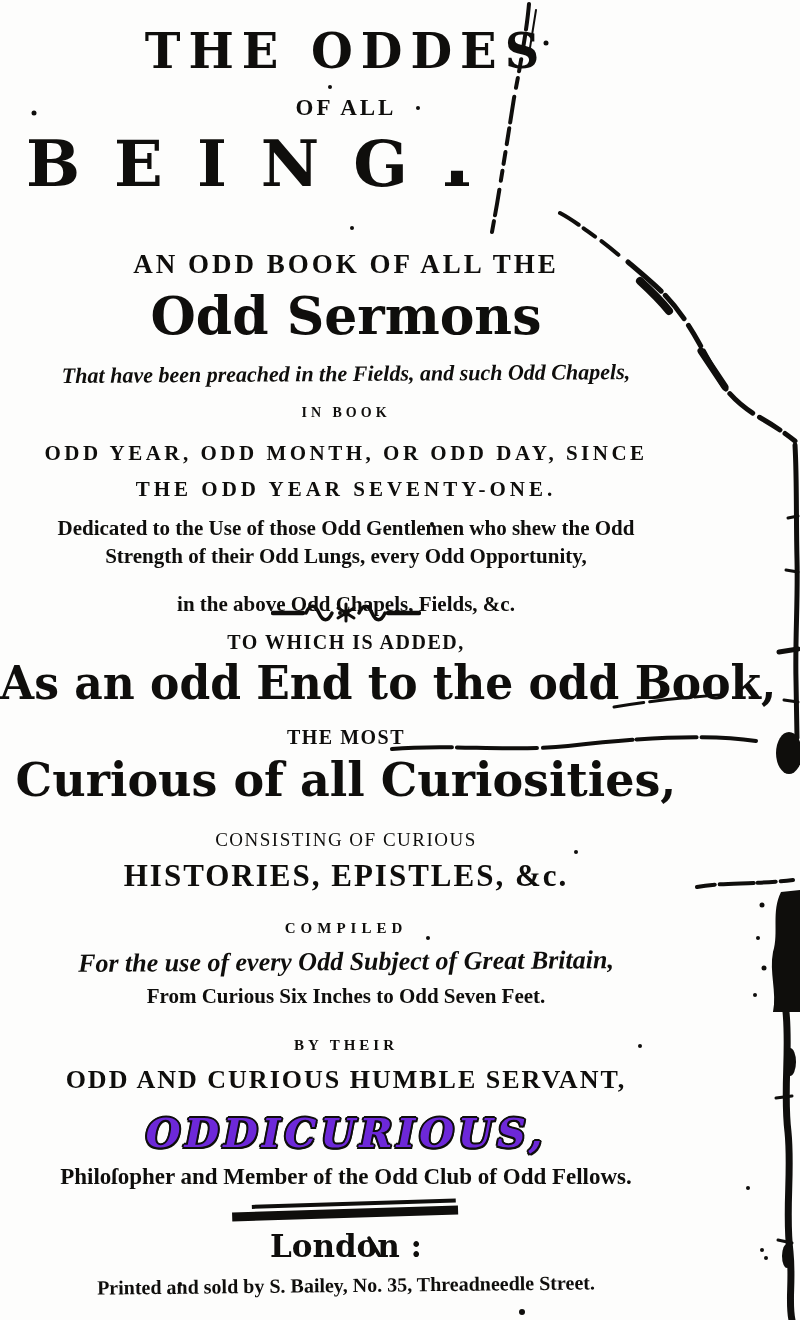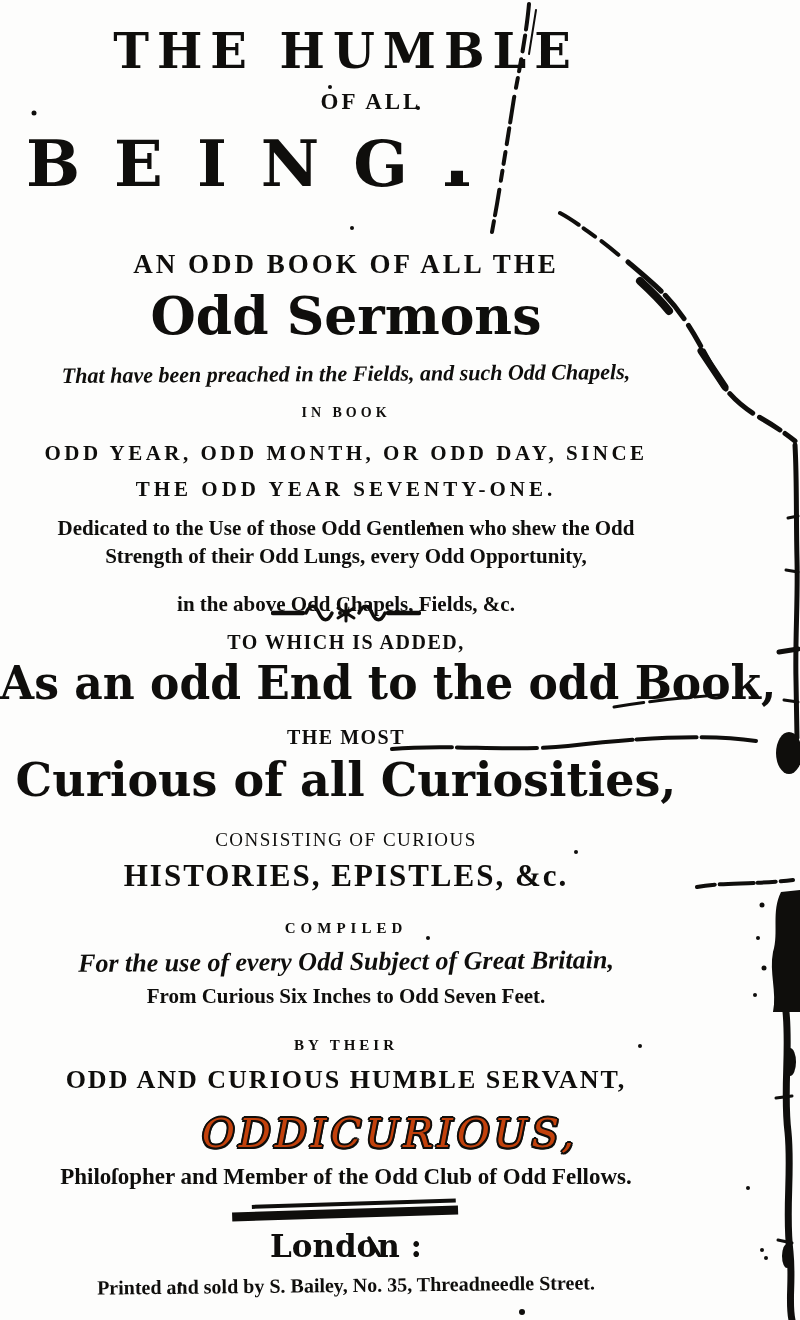--- a/index.html
+++ b/index.html
@@ -11,21 +11,21 @@
     font-family:"Liberation Serif",serif;
     color:#0f0e0c;
   }
   .line{
     position:absolute;left:0;width:692px;
     text-align:center;line-height:1.06;
     white-space:nowrap;
   }
   
   .t-main     {top:26px;  font-size:48px; font-weight:bold; letter-spacing:8px;  font-family:"DejaVu Serif",serif;}
-  .t-ofall    {top:90px;  font-size:23px; font-weight:bold; letter-spacing:3px;padding-left:25px;}
+  .t-ofall    {top:96px;  font-size:23px; font-weight:bold; letter-spacing:3px;}
   .t-odditi   {top:130px; left:26px; width:740px; text-align:left;
                font-size:64px; font-weight:600; letter-spacing:34px;
                font-family:"DejaVu Serif",serif;}
   .t-odditi .torn-letter{display:inline-block; clip-path:inset(60% 0 0 0);}
   .t-being    {top:220px; font-size:17px; font-weight:bold; letter-spacing:2px;}
   .t-oddbook  {top:250px; font-size:27px; font-weight:bold; letter-spacing:3px;}
   .t-sermons  {top:288px; font-size:52px; font-weight:bold; font-family:"DejaVu Serif",serif;}
   .t-preached {top:362px; font-size:22px; font-weight:bold; font-style:italic; transform:rotate(-0.4deg);}
   .t-inevery  {top:406px; font-size:14px; font-weight:bold; letter-spacing:4px;}
   .t-since1   {top:442px; font-size:21px; font-weight:bold; letter-spacing:3.5px;}
@@ -39,45 +39,45 @@
                transform:scaleY(1.04); letter-spacing:0px;}
   .t-themost  {top:727px; font-size:20px; font-weight:bold; letter-spacing:1.5px;}
   .t-curious  {top:756px; font-size:46px; font-weight:600; font-family:"DejaVu Serif",serif;}
   .t-consist  {top:830px; font-size:19px; font-weight:normal; letter-spacing:1.5px;}
   .t-hist     {top:860px; font-size:31px; font-weight:bold; letter-spacing:2px;}
   .t-compiled {top:921px; font-size:15px; font-weight:bold; letter-spacing:5px;}
   .t-foruse   {top:948px; font-size:26px; font-weight:bold; font-style:italic; transform:rotate(-0.4deg);}
   .t-range    {top:985px; font-size:21px; font-weight:bold;}
   .t-bytheir  {top:1038px;font-size:15px; font-weight:bold; letter-spacing:4px;}
   .t-servant  {top:1066px;font-size:26px; font-weight:bold; letter-spacing:2px;}
-  .t-author   {top:1112px;font-size:40px; font-weight:normal; font-style:italic; letter-spacing:4px;
-               font-family:"DejaVu Serif",serif; color:#c2410c;
+  .t-author   {top:1112px;font-size:40px; font-weight:bold; font-style:italic; letter-spacing:4px;
+               font-family:"DejaVu Serif",serif; color:#6d28d9;
                text-shadow:2px 0 #0f0e0c,-2px 0 #0f0e0c,0 2px #0f0e0c,0 -2px #0f0e0c,
                            1.5px 1.5px #0f0e0c,-1.5px -1.5px #0f0e0c,
-                           1.5px -1.5px #0f0e0c,-1.5px 1.5px #0f0e0c;margin-left:44px;}
+                           1.5px -1.5px #0f0e0c,-1.5px 1.5px #0f0e0c;}
   .t-philo    {top:1165px;font-size:23px; font-weight:bold;}
   .t-london   {top:1230px;font-size:31px; font-weight:bold; font-family:"DejaVu Serif",serif;}
   .t-imprint  {top:1275px;font-size:20px; font-weight:bold; transform:rotate(-0.6deg);}
 
   
   .double-rule{position:absolute; top:1202px; left:232px; width:226px; height:16px;
                transform:rotate(-1.8deg);}
   .double-rule .bar-thin {position:absolute; top:0;   left:20px; width:204px; height:4px; background:#0f0e0c;}
   .double-rule .bar-thick{position:absolute; top:7px; left:0;    width:226px; height:9px; background:#0f0e0c;}
 
   
   .tears{position:absolute; top:0; left:0; width:800px; height:1320px;
          pointer-events:none; z-index:5;}
 </style>
 </head>
 <body>
 
 <div class="page">
 
-  <div class="line t-main">THE HUMBLE</div>
+  <div class="line t-main">THE ODDES</div>
   <div class="line t-ofall">OF ALL</div>
   <div class="line t-odditi"><span>BEING</span><span class="torn-letter">I</span></div>
 
   <div class="line t-oddbook">AN ODD BOOK OF ALL THE</div>
   <div class="line t-sermons">Odd Sermons</div>
   <div class="line t-preached">That have been preached in the Fields, and such Odd Chapels,</div>
   <div class="line t-inevery">IN BOOK</div>
   <div class="line t-since2">THE ODD YEAR SEVENTY-ONE.</div>
   <div class="line t-since1">ODD YEAR, ODD MONTH, OR ODD DAY, SINCE</div>
 

